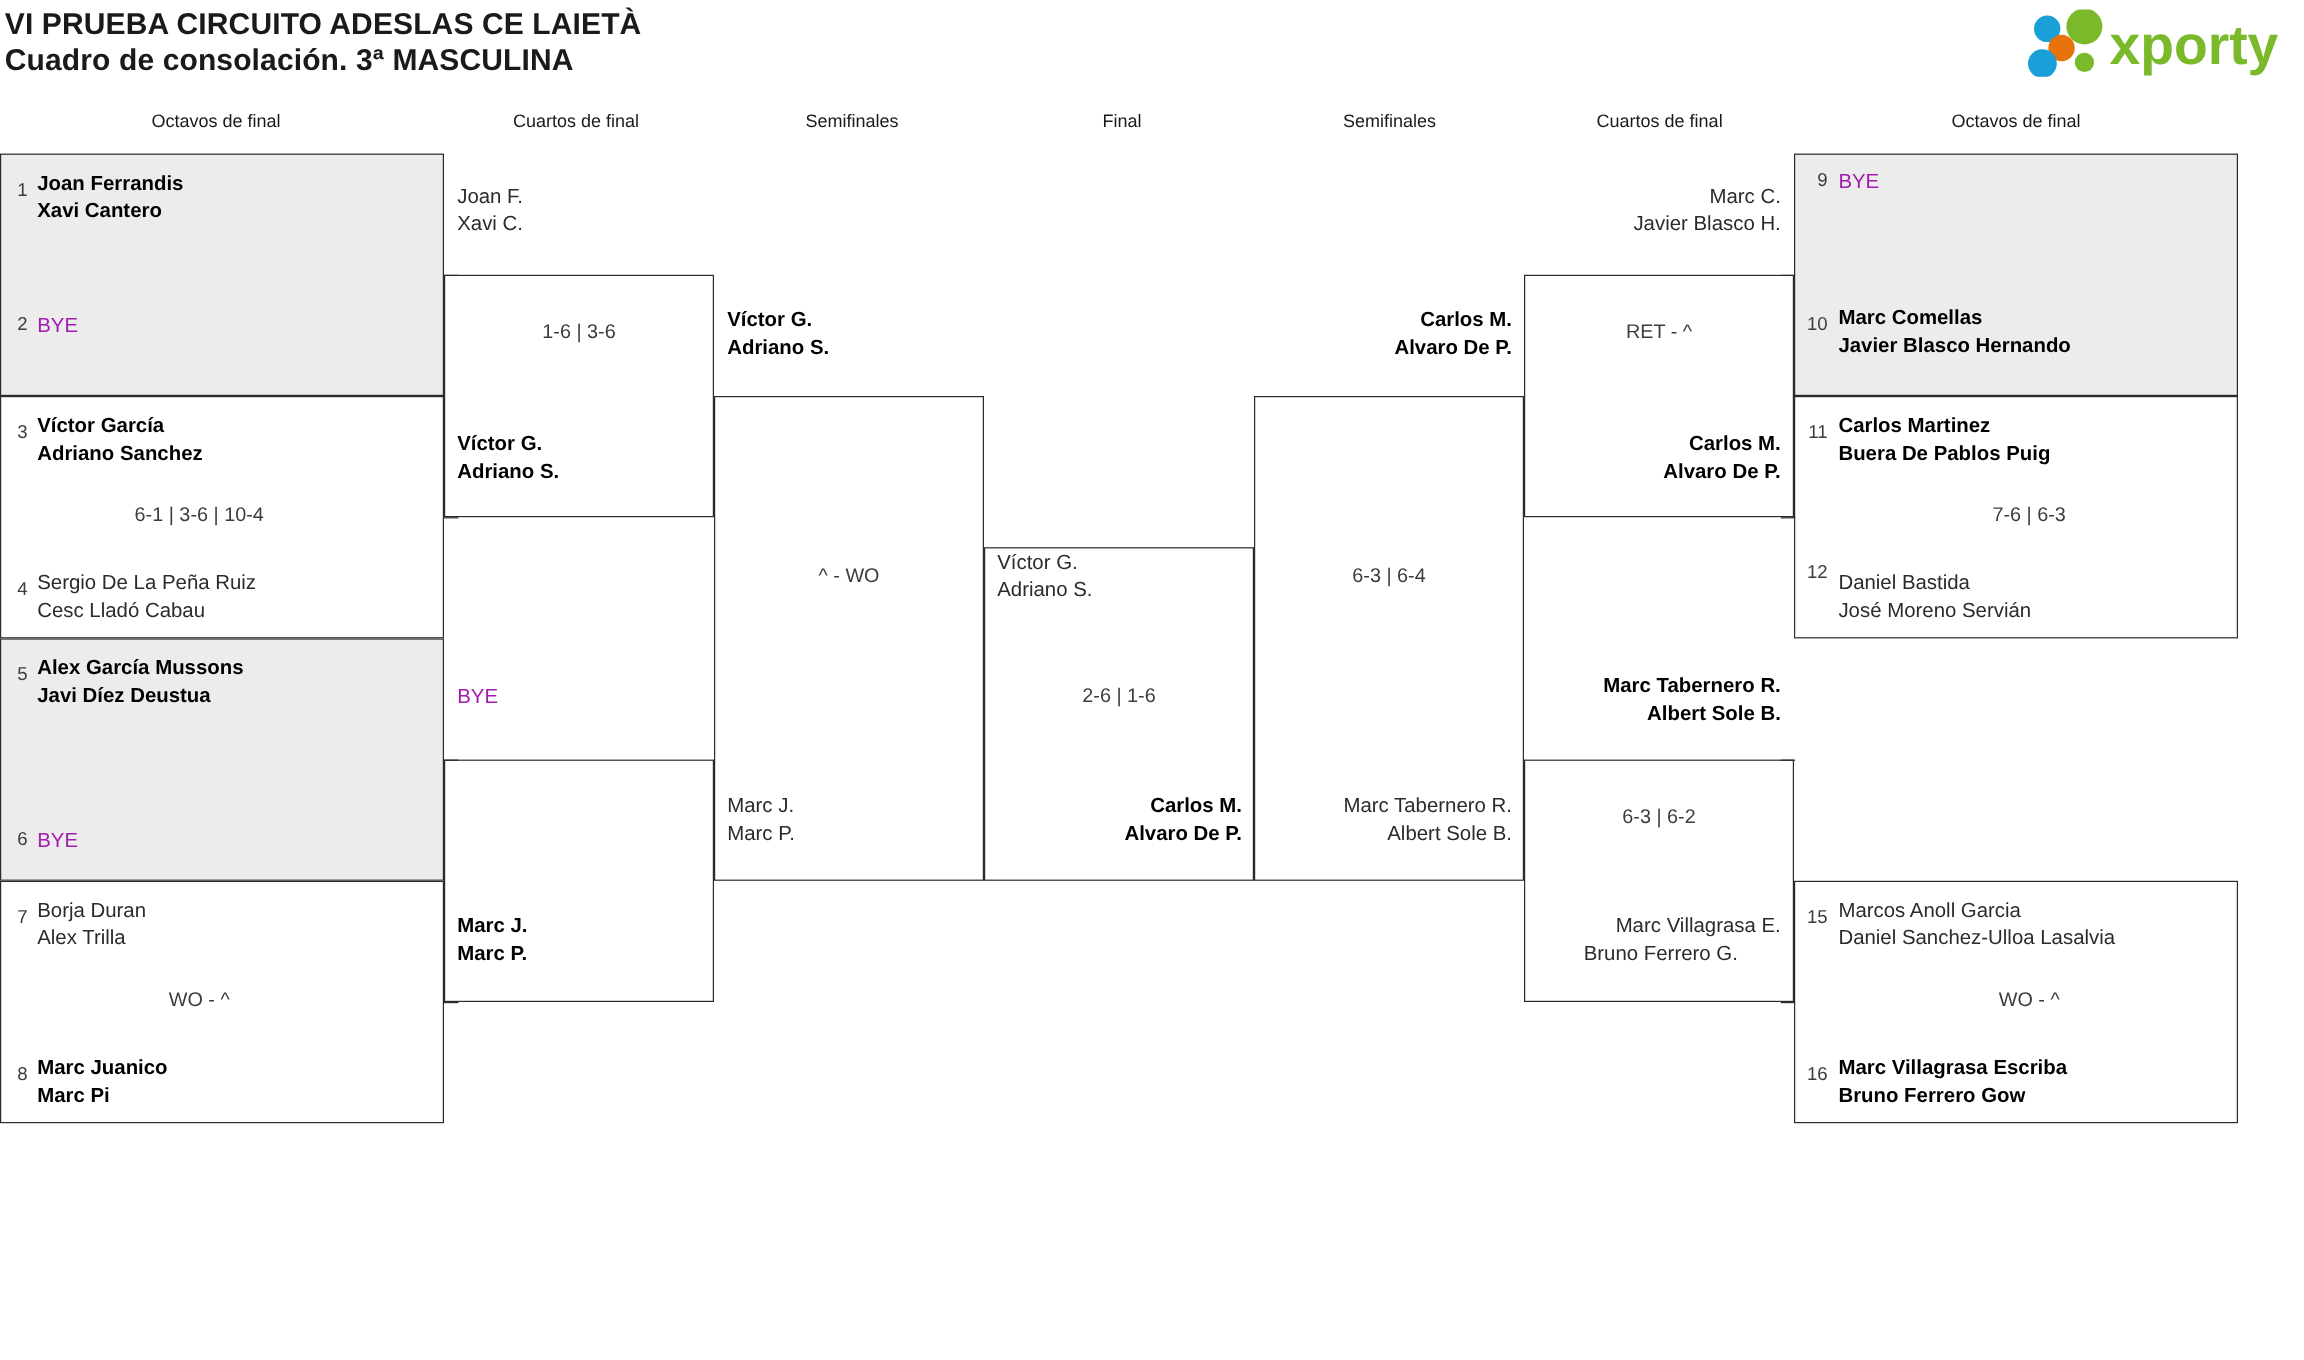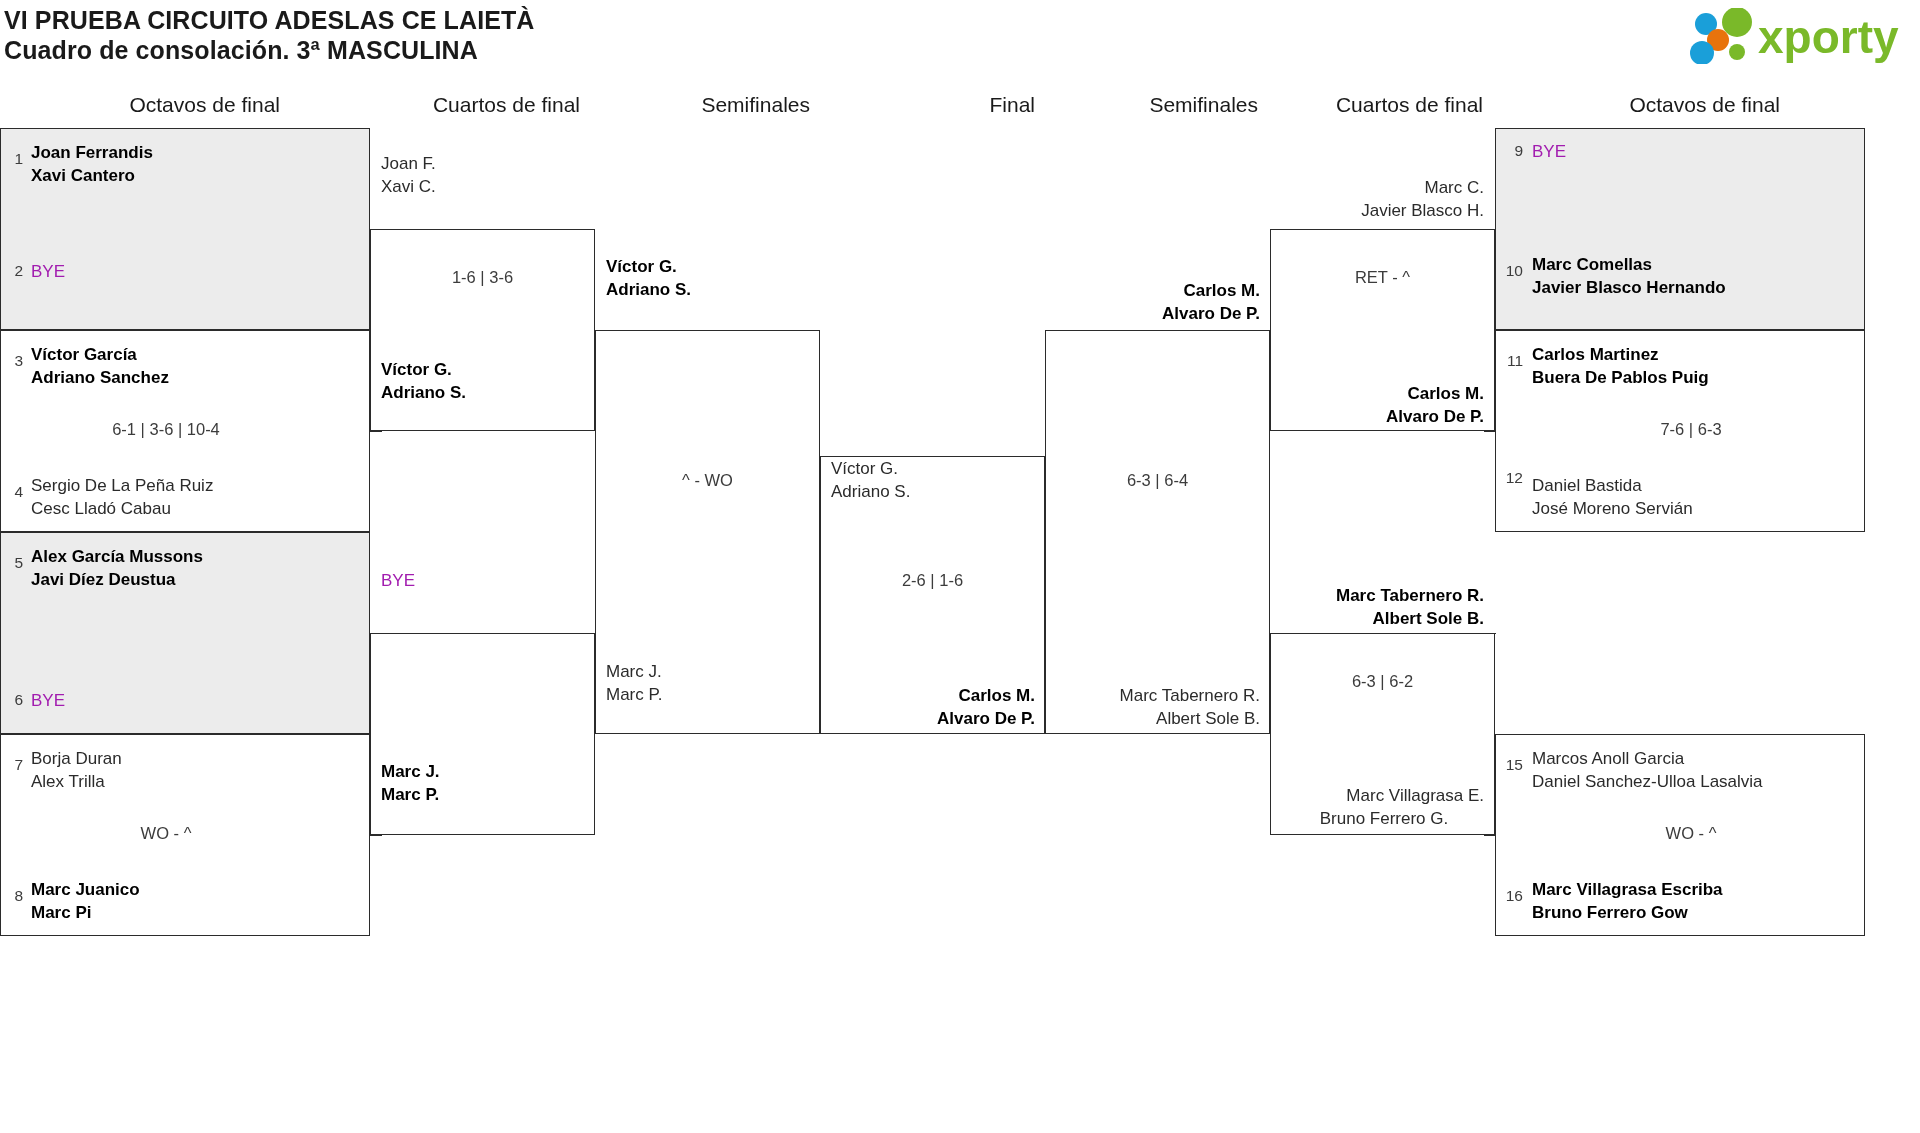--- a/index.html
+++ b/index.html
@@ -16,21 +16,21 @@
   .title-block { position: absolute; left: 4px; top: 5px; }
   .title-line1 { font-size: 25px; font-weight: bold; letter-spacing: .1px; line-height: 30px; }
   .title-line2 { font-size: 25px; font-weight: bold; letter-spacing: .1px; line-height: 30px; }
 
   .logo { position: absolute; right: 8px; top: 8px; width: 232px; height: 56px; }
   .logo svg { display: block; }
 
   
   .round-head {
     position: absolute; top: 93px;
-    font-size: 21px; color: #1a1a1a; text-align: right;
+    font-size: 15px; color: #1a1a1a; text-align: center;
     white-space: nowrap;
   }
 
   
   .slot {
     position: absolute;
     border: 1px solid #2b2b2b;
     background: #ffffff;
   }
   .slot.shaded { background: #ececec; }
@@ -40,21 +40,21 @@
     font-size: 15.5px; color: #3c3c3c;
     width: 22px; text-align: right;
   }
   .pname {
     position: absolute;
     font-size: 17px; line-height: 23px; color: #2b2b2b;
     white-space: nowrap;
   }
   .pname.win { font-weight: bold; color: #000; }
   .pname.bye { color: #a21caf; }
-  .pname.r { text-align: right; margin-top: 24px; }
+  .pname.r { text-align: right; }
 
   .score {
     position: absolute;
     font-size: 16.5px; color: #3c3c3c; text-align: center;
     white-space: nowrap;
   }
 
   
   .link {
     position: absolute;

